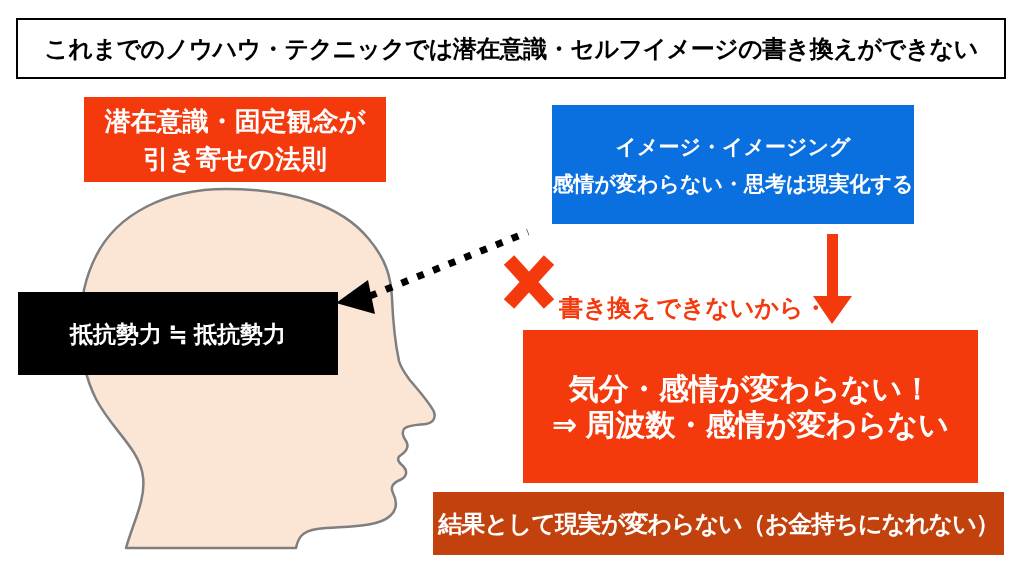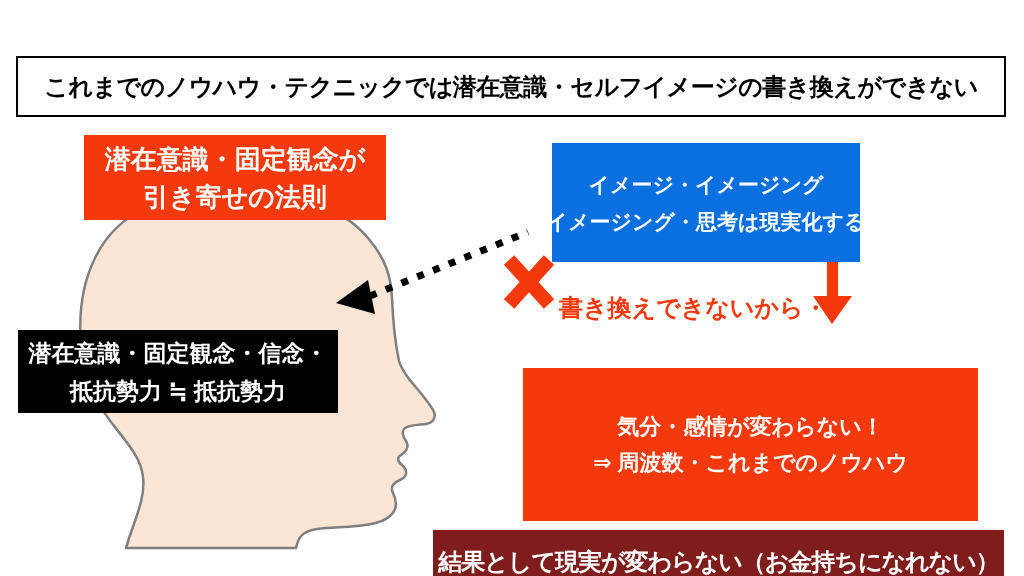--- a/index.html
+++ b/index.html
@@ -16,40 +16,39 @@
   .arrows { z-index: 2; }
   .box {
     position: absolute;
     z-index: 3;
     display: flex;
     flex-direction: column;
     align-items: center;
     justify-content: center;
     white-space: nowrap;
     box-sizing: border-box;
-    margin-top: 38px;
   }
   .box div { white-space: nowrap; }
 
   .title-box {
     left: 16px; top: 18px; width: 990px; height: 61px;
     background: #ffffff;
     border: 2px solid #000000;
     color: #000000;
     font-size: 24px;
     letter-spacing: -0.5px;
   }
   .stubborn-box {
     left: 84px; top: 97px; width: 302px; height: 85px;
     background: var(--color-red, #f4390c);
     color: #ffffff;
     font-size: 26px; line-height: 38px;
   }
   .techniques-box {
-    left: 552px; top: 105px; width: 308px; height: 119px;
+    left: 552px; top: 105px; width: 362px; height: 119px;
     background: var(--color-blue, #0a70e0);
     color: #ffffff;
     font-size: 21px; line-height: 37px;
   }
   .resistance-box {
     left: 18px; top: 292px; width: 320px; height: 83px;
     background: #000000;
     color: #ffffff;
     font-size: 23px; line-height: 38px;
   }
@@ -60,25 +59,25 @@
     z-index: 3;
     display: flex; align-items: center;
     position: absolute;
     white-space: nowrap;
     margin-top: 28px;
   }
   .consequences-box {
     left: 523px; top: 330px; width: 455px; height: 153px;
     background: var(--color-red, #f4390c);
     color: #ffffff;
-    font-size: 22px; line-height: 36px;
+    font-size: 30px; line-height: 36px;
   }
   .result-bar {
     left: 433px; top: 492px; width: 571px; height: 63px;
-    background: #7f1d1d;
+    background: #c2410c;
     color: #ffffff;
     font-size: 24px;
     letter-spacing: -1px;
   }
 </style>
 </head>
 <body>
 
 <div class="canvas">
 
@@ -125,32 +124,31 @@
     <div>これまでのノウハウ・テクニックでは潜在意識・セルフイメージの書き換えができない</div>
   </div>
 
   <div class="box stubborn-box">
     <div>潜在意識・固定観念が</div>
     <div>引き寄せの法則</div>
   </div>
 
   <div class="box techniques-box">
     <div>イメージ・イメージング</div>
-    <div>イメージング・思考は現実化する</div>
+    <div>感情が変わらない・思考は現実化する</div>
   </div>
 
   <div class="box resistance-box">
-    <div>潜在意識・固定観念・信念・</div>
     <div>抵抗勢力 ≒ 抵抗勢力</div>
   </div>
 
   <div class="rejection-label">書き換えできないから・・</div>
 
   <div class="box consequences-box">
     <div>気分・感情が変わらない！</div>
-    <div>⇒ 周波数・これまでのノウハウ</div>
+    <div>⇒ 周波数・感情が変わらない</div>
   </div>
 
   <div class="box result-bar">
     <div>結果として現実が変わらない（お金持ちになれない）</div>
   </div>
 
 </div>
 
 </body></html>

